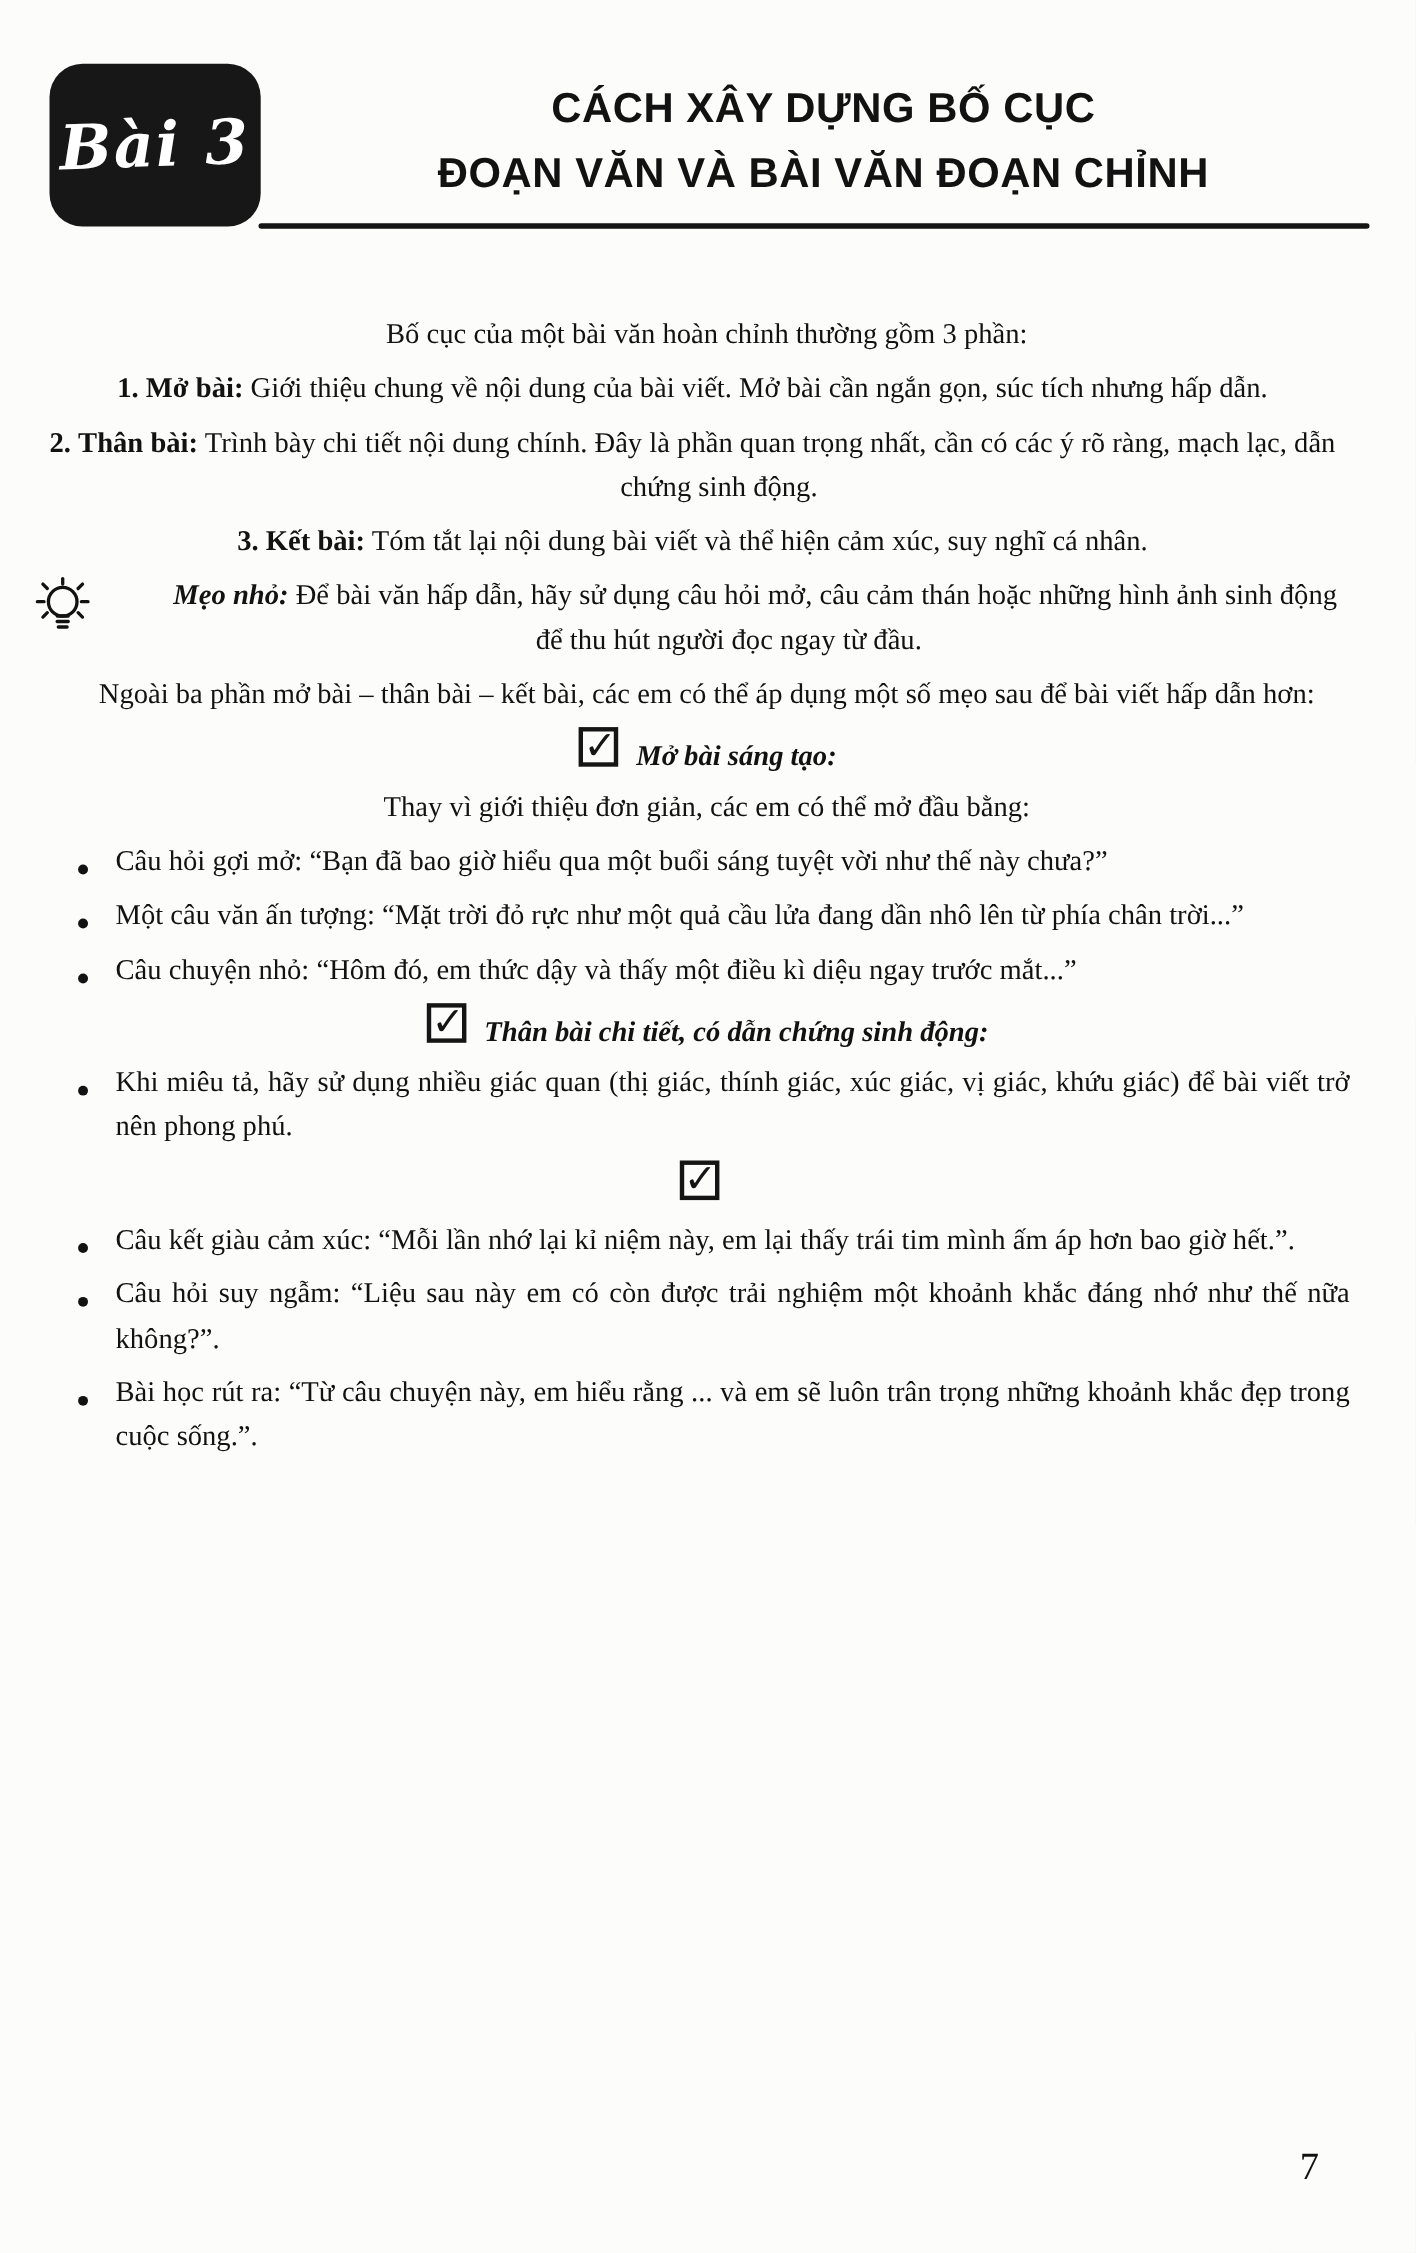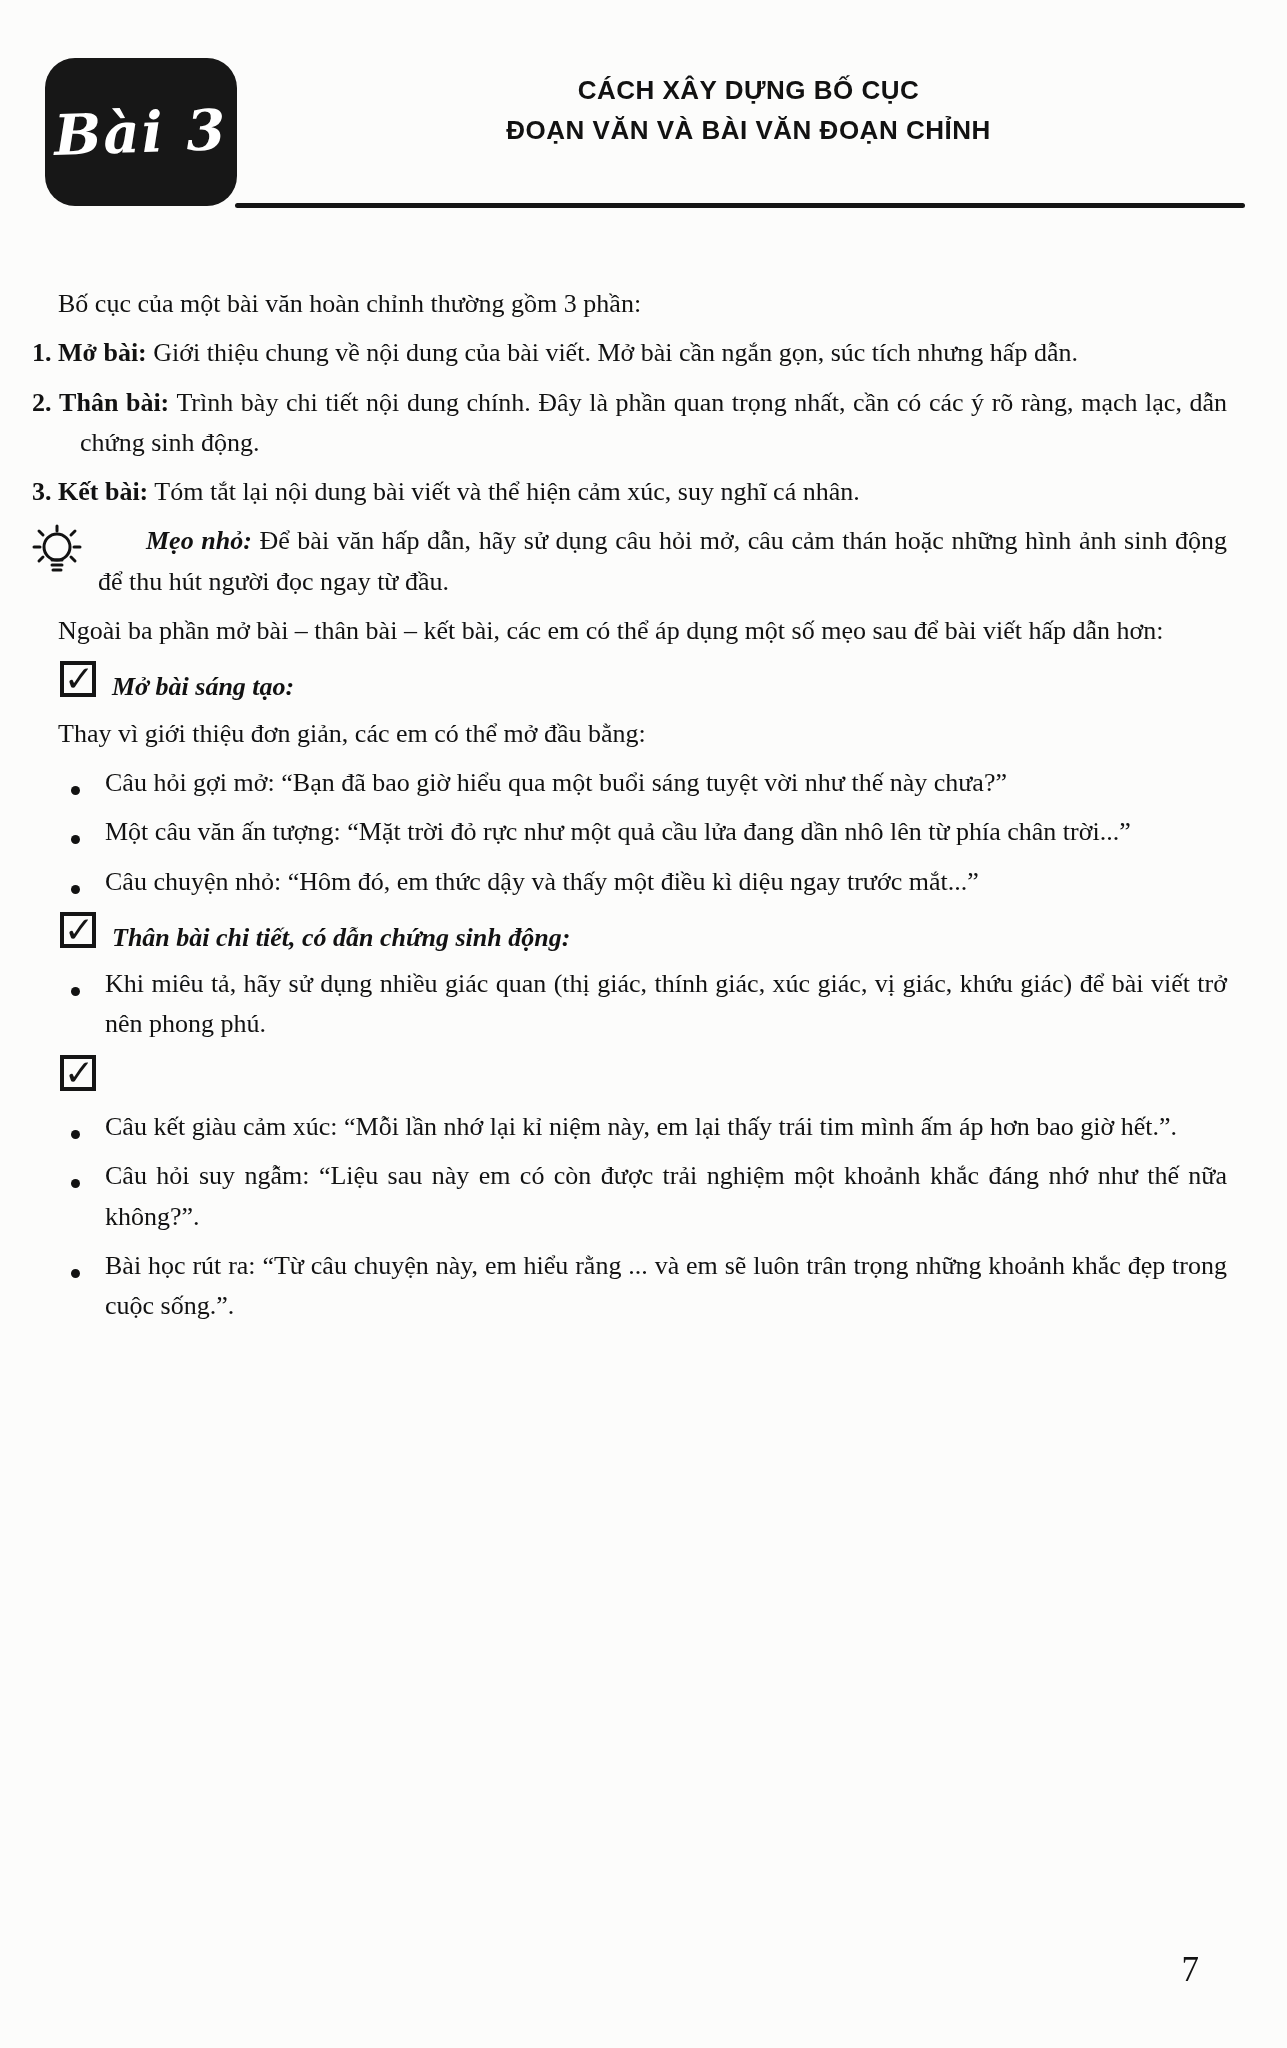--- a/index.html
+++ b/index.html
@@ -38,41 +38,41 @@
     font-size:56px;
     transform:rotate(-2deg);
     letter-spacing:2px;
   }
   .title-wrap{
     margin-left:255px;
     margin-right:45px;
     text-align:center;
     font-family:"Liberation Sans", sans-serif;
     font-weight:700;
-    font-size:26px;
+    font-size:38px;
     line-height:1.55;
     letter-spacing:.5px;
     padding-top:12px;
   }
   .header-rule{
     position:absolute;
     left:235px;right:42px;
     top:203px;
     height:5px;
     background:#151515;
     border-radius:3px;
   }
   
   .content{
     padding:66px 60px 0 32px;
     font-size:26px;
     line-height:1.55;
     text-align:justify;
   }
-  .content p{margin:0 0 9px 0;}
+  .content p{margin:0 0 9px 0;text-align:center;}
   .indent{text-indent:26px;}
   .hang{
     padding-left:48px;
     text-indent:-48px;
   }
   .strong{font-weight:700;}
   
   .tip{margin-top:10px;}
   .tip-icon{
     float:left;

